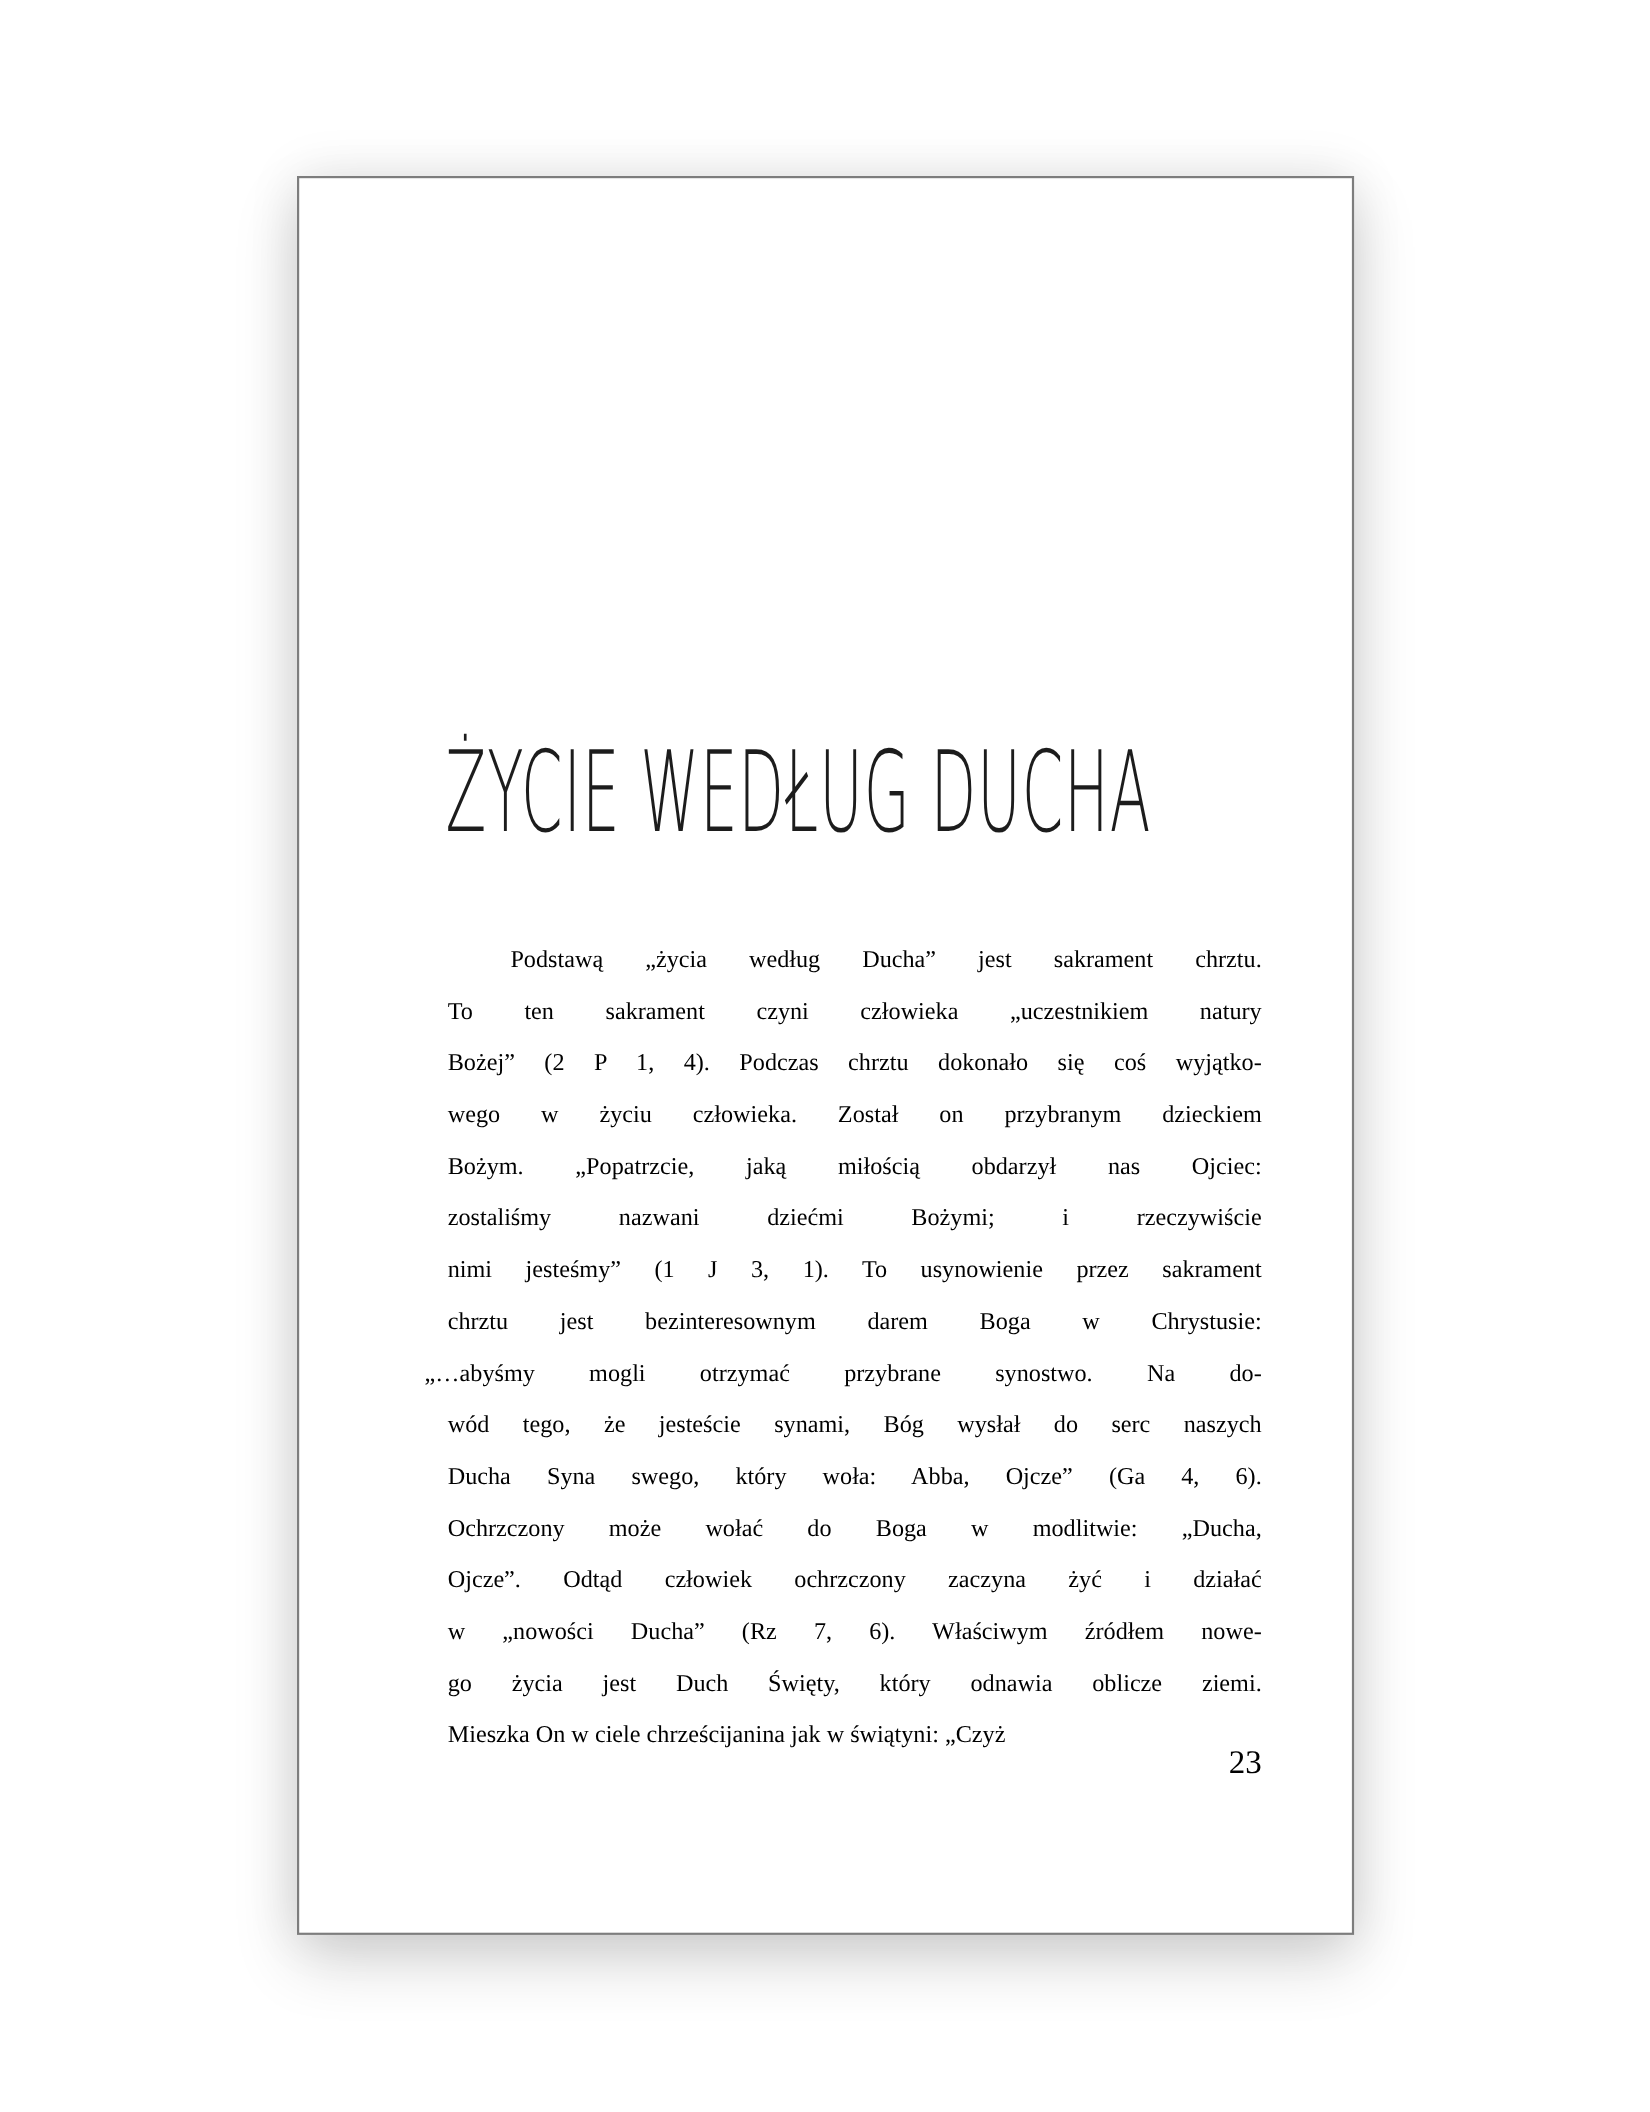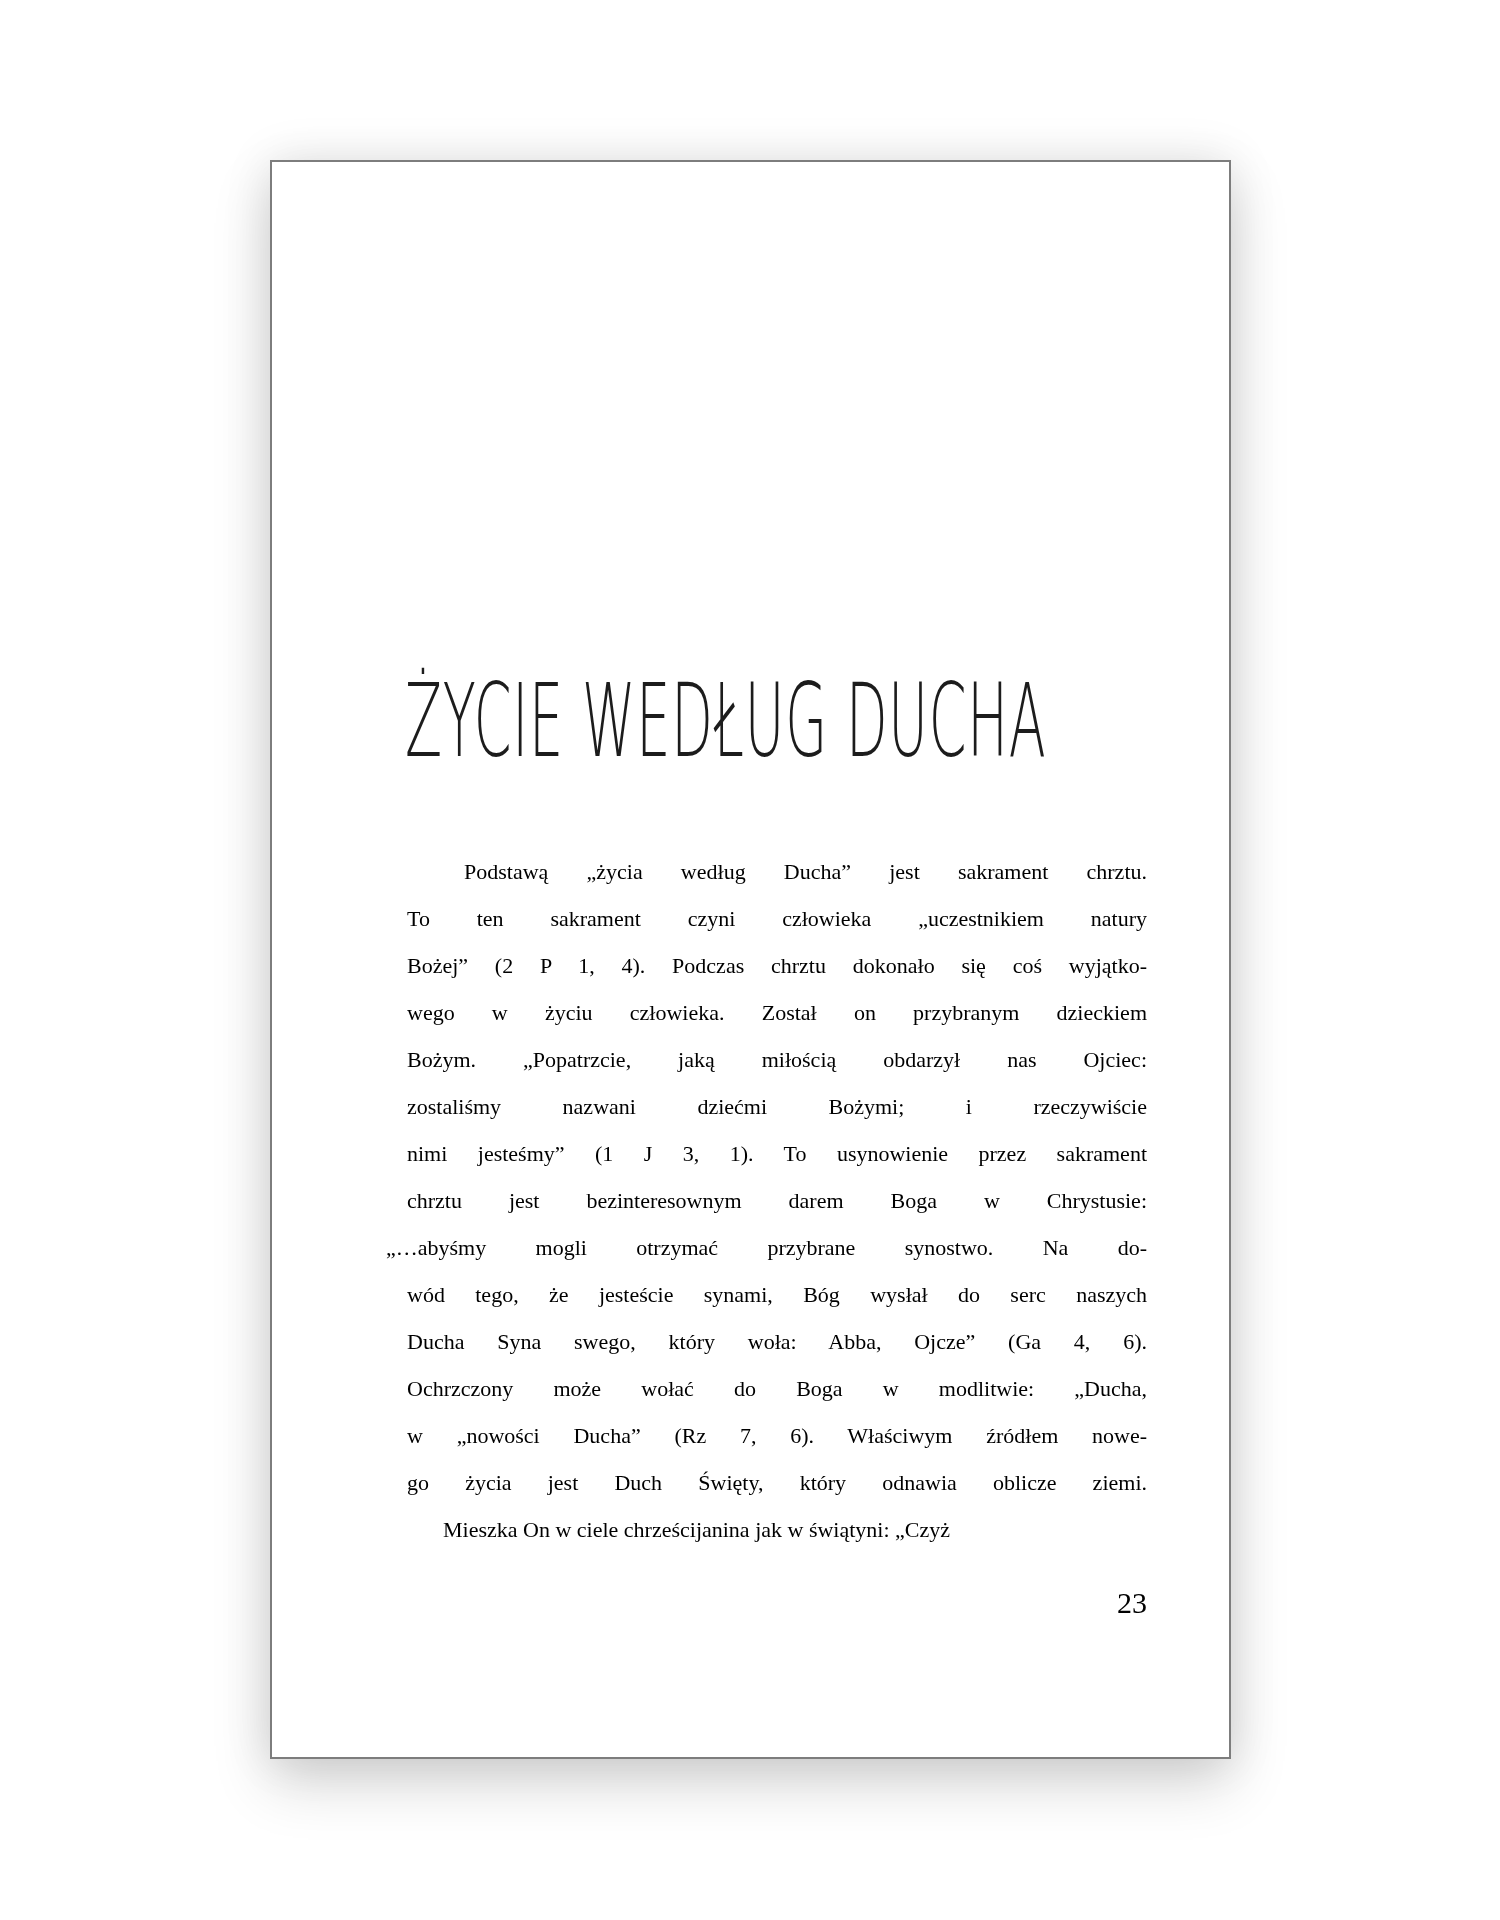--- a/index.html
+++ b/index.html
@@ -41,21 +41,21 @@
     line-height:47px;
     color:var(--text-color,#000000);
   }
   .bline{
     text-align:justify;
     text-align-last:justify;
     white-space:nowrap;
   }
   .bline.first{ text-indent:57px; }
   .bline.hang{ text-indent:-21px; }
-  .bline.last{ text-align-last:left;margin-left:36px; }
+  .bline.last{ text-align-last:left; }
   .pagenum{
     position:absolute;
     left:135px;top:1424px;
     width:740px;
     text-align:right;
     font-size:30px;
     color:var(--text-color,#000000);
   }
 </style>
 </head>
@@ -70,19 +70,20 @@
         <div class="bline">Bożej” (2 P 1, 4). Podczas chrztu dokonało się coś wyjątko-</div>
         <div class="bline">wego w życiu człowieka. Został on przybranym dzieckiem</div>
         <div class="bline">Bożym. „Popatrzcie, jaką miłością obdarzył nas Ojciec:</div>
         <div class="bline">zostaliśmy nazwani dziećmi Bożymi; i rzeczywiście</div>
         <div class="bline">nimi jesteśmy” (1 J 3, 1). To usynowienie przez sakrament</div>
         <div class="bline">chrztu jest bezinteresownym darem Boga w Chrystusie:</div>
         <div class="bline hang">„…abyśmy mogli otrzymać przybrane synostwo. Na do-</div>
         <div class="bline">wód tego, że jesteście synami, Bóg wysłał do serc naszych</div>
         <div class="bline">Ducha Syna swego, który woła: Abba, Ojcze” (Ga 4, 6).</div>
         <div class="bline">Ochrzczony może wołać do Boga w modlitwie: „Ducha,</div>
+        <div class="bline">Ojcze”. Odtąd człowiek ochrzczony zaczyna żyć i działać</div>
         <div class="bline">w „nowości Ducha” (Rz 7, 6). Właściwym źródłem nowe-</div>
         <div class="bline">go życia jest Duch Święty, który odnawia oblicze ziemi.</div>
         <div class="bline last">Mieszka On w ciele chrześcijanina jak w świątyni: „Czyż</div>
       </div>
     <div class="pagenum">23</div>
   </div>
 </div>
 
 </body></html>

